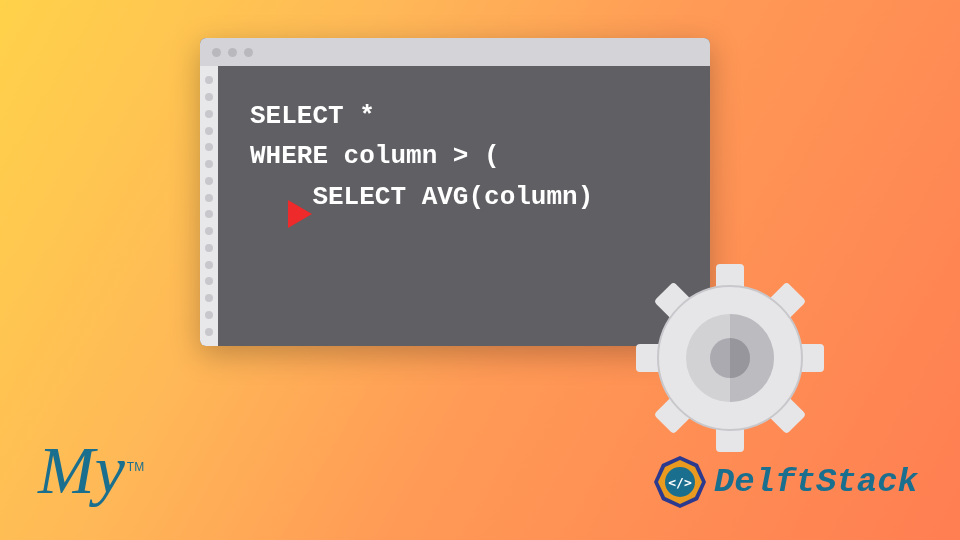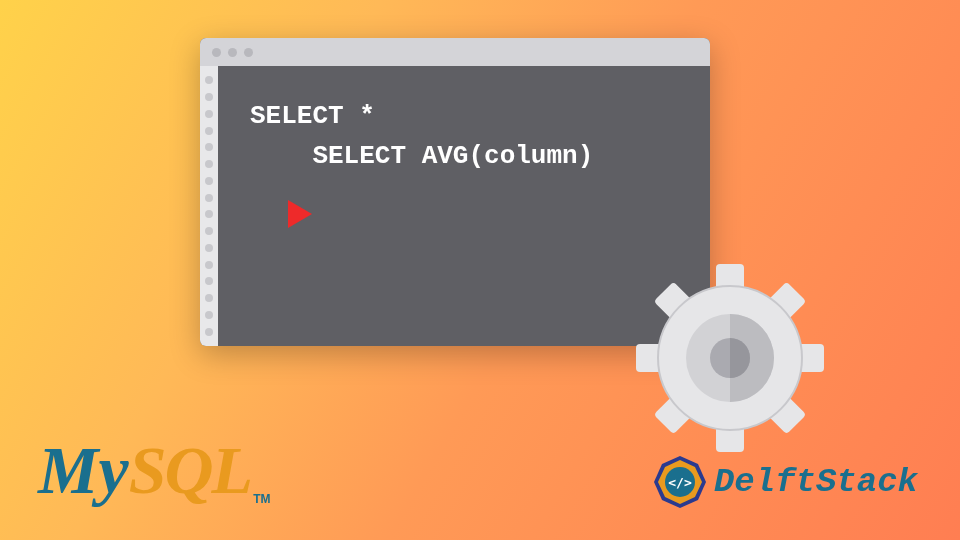--- a/index.html
+++ b/index.html
@@ -79,22 +79,22 @@
     position: absolute;
     right: 130px;
     top: 258px;
   }
 
   .mysql-logo {
     position: absolute;
     left: 38px;
     bottom: 30px;
     display: flex;
-    align-items: flex-end;
-    font-weight: 700;
+    align-items: center;
+    font-weight: 400;
   }
   .mysql-my { color: #1a6f8e; font-size: 68px; font-style: italic; font-family: Georgia, serif; }
   .mysql-sql { color: #e99a1f; font-size: 68px; font-style: italic; font-family: Georgia, serif; letter-spacing: -2px; }
   .mysql-tm { color: #1a6f8e; font-size: 12px; margin-left: 2px; position: relative; top: -4px; }
 
   .delft-logo {
     position: absolute;
     right: 42px;
     bottom: 30px;
     display: flex;
@@ -133,20 +133,21 @@
       <div class="hole"></div>
       <div class="hole"></div>
       <div class="hole"></div>
     <div class="hole"></div>
       <div class="hole"></div>
       <div class="hole"></div>
       <div class="hole"></div>
   </div>
   <div class="code-body">
     <div class="code-line">SELECT *</div>
+    <div class="code-line">WHERE column &gt; (</div>
     <div class="code-line">    SELECT AVG(column)</div>
   </div>
 </div>
 
 <div class="tri tri2"></div>
 
 <div class="gear">
   <svg width="200" height="200" viewBox="0 0 200 200">
     <g transform="translate(100,100)">
       <g fill="#e6e6e8">
@@ -172,21 +173,20 @@
       <circle r="44" fill="#d2d2d5"></circle>
       <path d="M 0 -44 A 44 44 0 0 1 0 44 Z" fill="#bcbcc0"></path>
       <circle r="20" fill="#aaaab0"></circle>
       <path d="M 0 -20 A 20 20 0 0 1 0 20 Z" fill="#96969c"></path>
     </g>
   </svg>
 </div>
 
 <div class="mysql-logo">
   <span class="mysql-my">My</span>
-    <span class="mysql-sql">SQL</span>
     <span class="mysql-tm">TM</span>
 </div>
 
 <div class="delft-logo">
   <svg width="56" height="56" viewBox="0 0 56 56">
     <g transform="translate(28,28)">
       <polygon points="0,-26 18,-18 26,0 18,18 0,26 -18,18 -26,0 -18,-18" fill="#2b3a8f"></polygon>
       <polygon points="0,-22 15,-15 22,0 15,15 0,22 -15,15 -22,0 -15,-15" fill="#e99a1f"></polygon>
       <circle r="15" fill="#1a6f8e"></circle>
       <text x="0" y="5" text-anchor="middle" font-size="13" fill="#fff" font-family="monospace" font-weight="bold">&lt;/&gt;</text>

